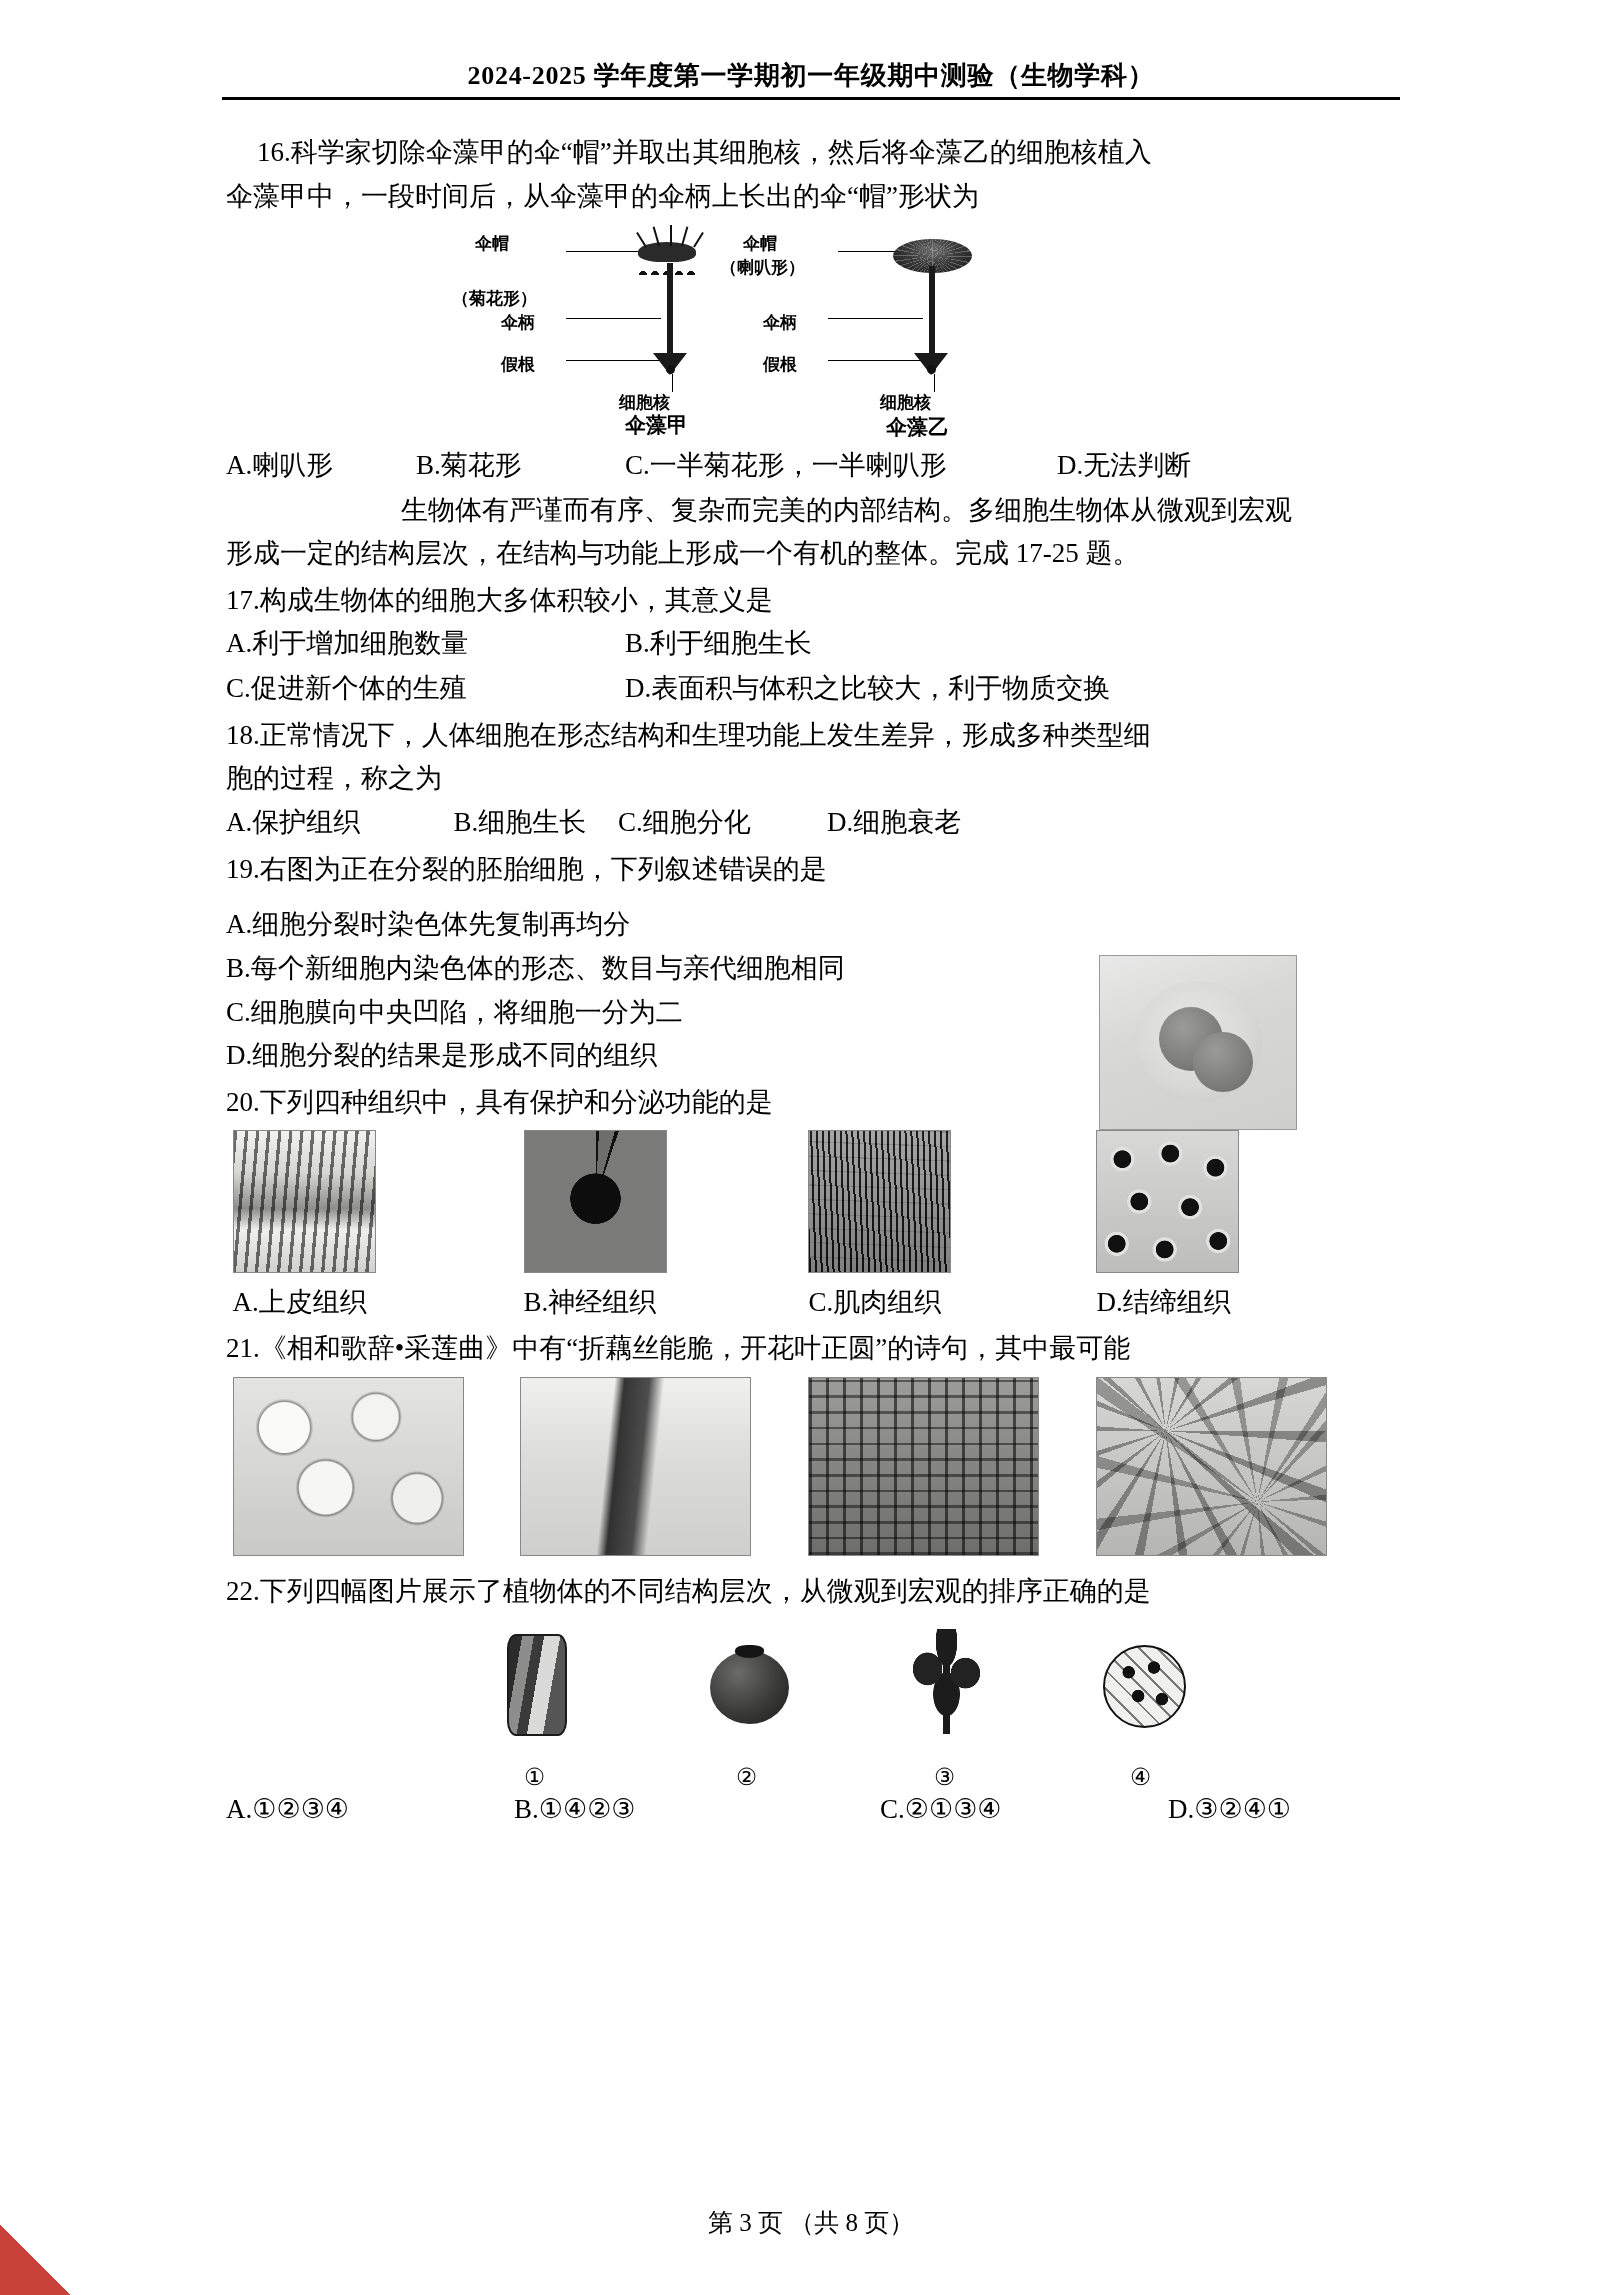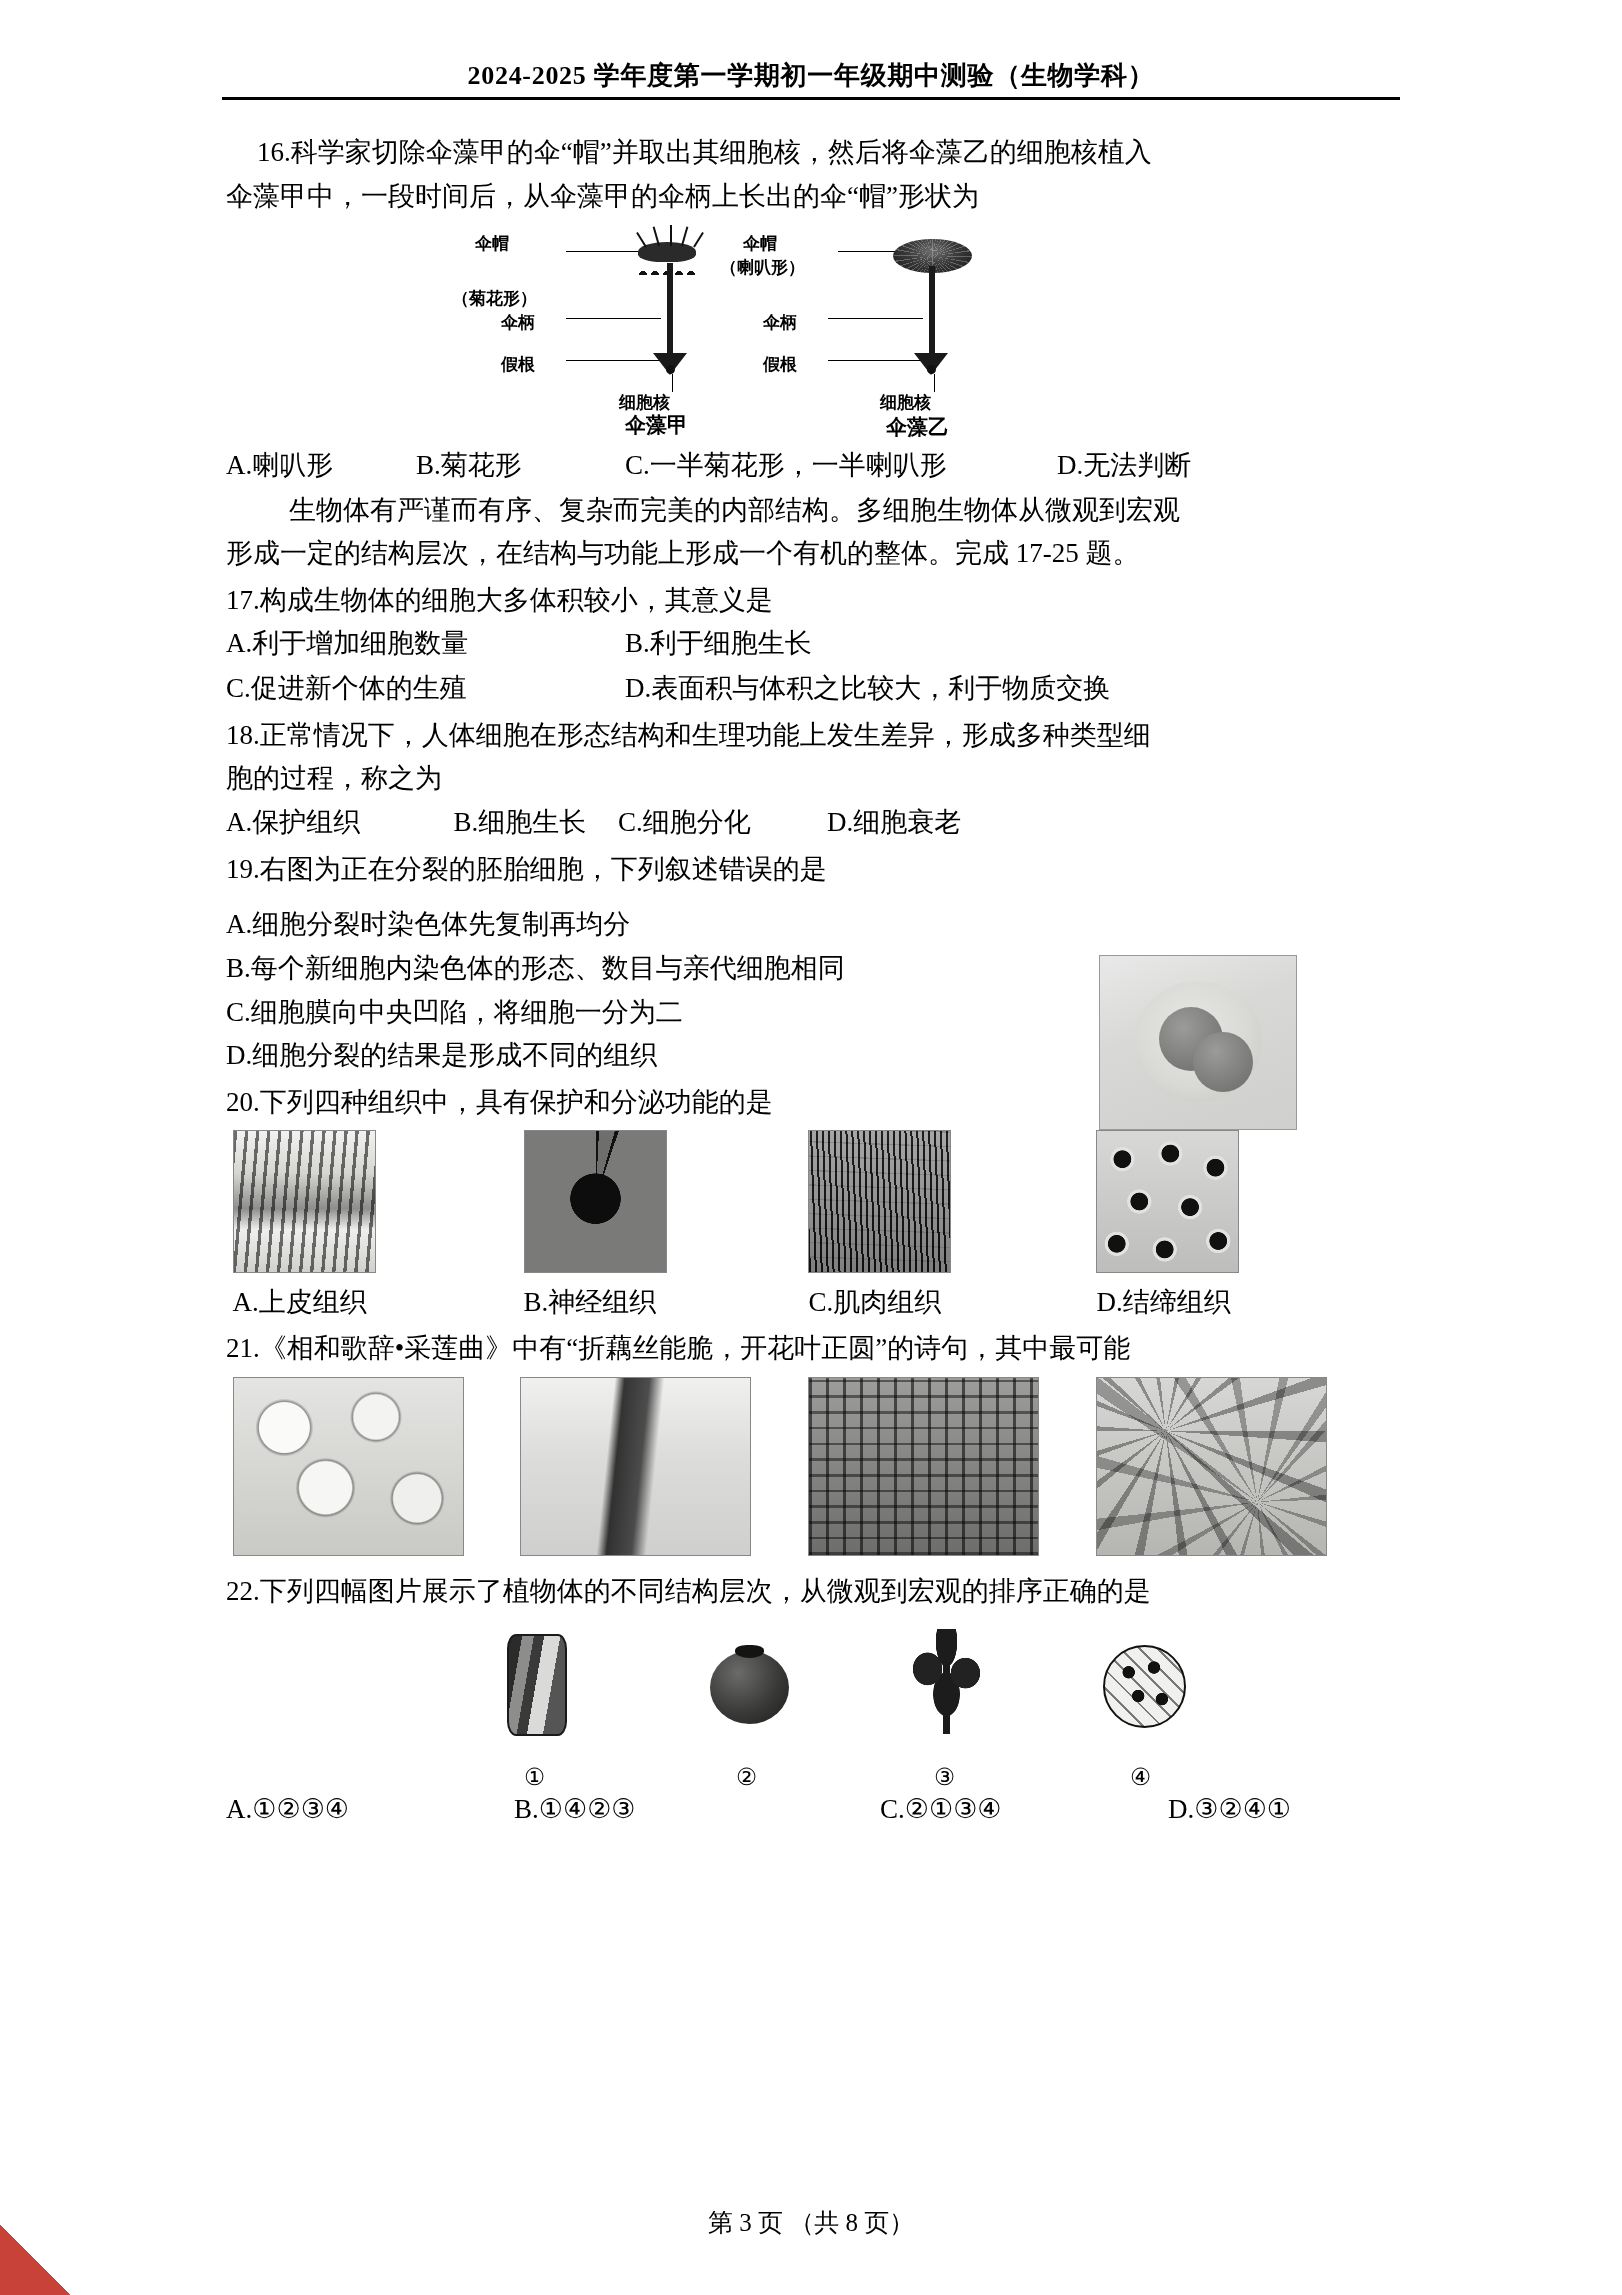--- a/index.html
+++ b/index.html
@@ -46,20 +46,21 @@
     line-height: 1.62;
   }
   .q {
     margin-bottom: 2.6px;
   }
   .indent {
     text-indent: 31px;
   }
   .indent2 {
     text-indent: 63px;
+    text-align: center;
   }
   .opts {
     display: flex;
     width: 100%;
     margin-bottom: 1.3px;
   }
   .opts > div { white-space: nowrap; }
 
   
   .fig16 {

